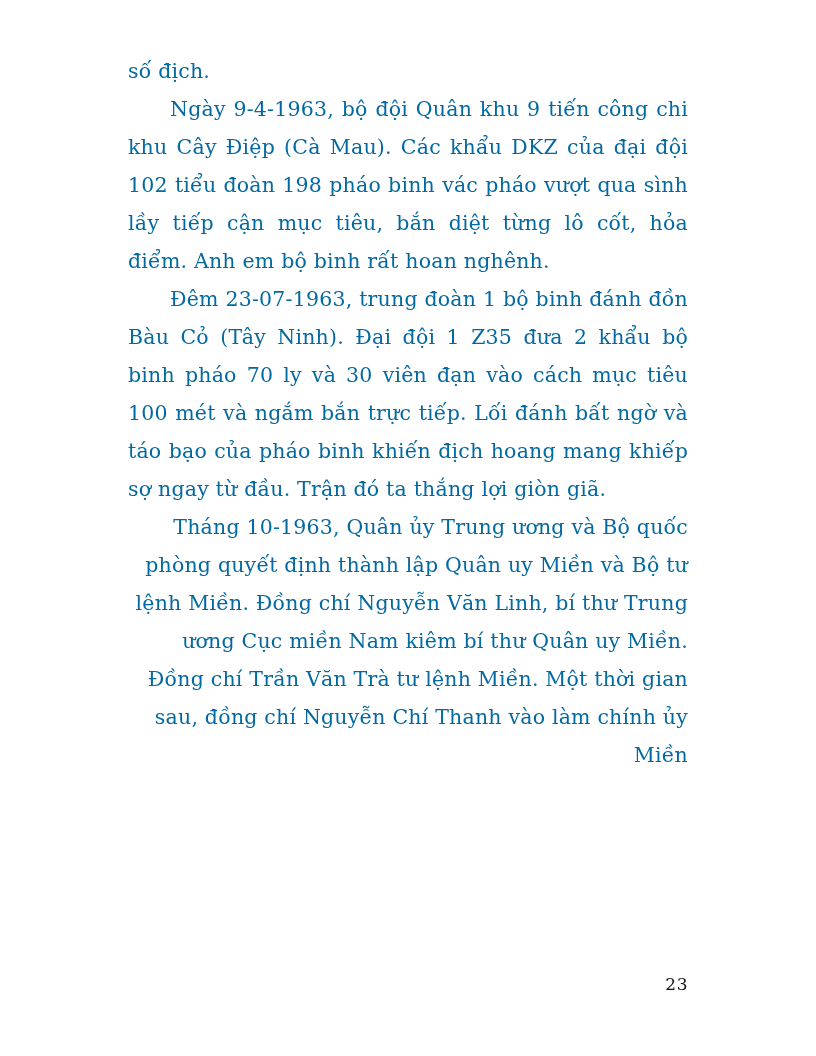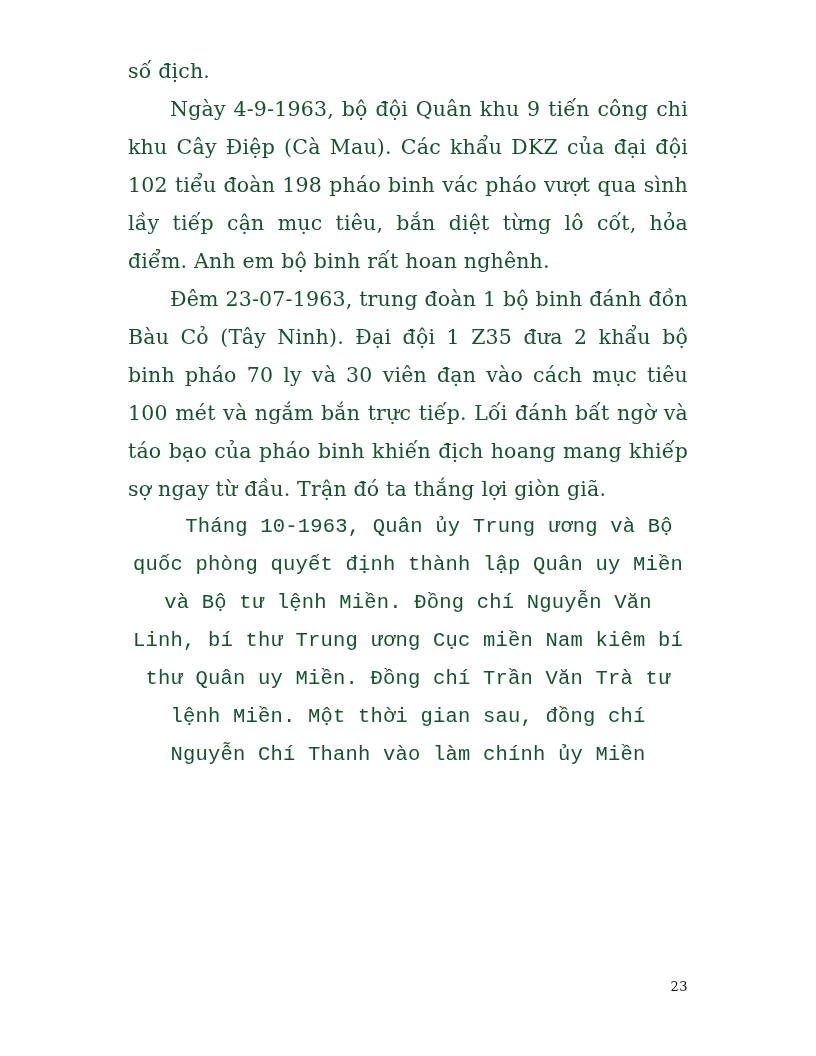--- a/index.html
+++ b/index.html
@@ -22,46 +22,45 @@
     top: 52px;
     width: 560px;
   }
   p.para {
     margin: 0 0 0 0;
     font-size: 20.5px;
     line-height: 38px;
     text-align: justify;
     text-justify: inter-word;
     letter-spacing: 0.2px;
-    color: #14532d;
+    color: #0369a1;
   }
   p.para.indent {
     text-indent: 42px;
   }
   p.para.last-left {
-    text-align: center;
-    font-family: Liberation Mono, monospace;
+    text-align: right;
   }
   .page-number {
     position: absolute;
     right: 128px;
     bottom: 62px;
-    font-size: 13px;
+    font-size: 17px;
     font-family: "DejaVu Serif", serif;
     color: #101010;
     letter-spacing: 0.5px;
   }
 </style>
 </head>
 <body>
 
 <div class="page">
 
   <div class="text-column">
     <p class="para">số địch.</p>
-    <p class="para indent">Ngày 4-9-1963, bộ đội Quân khu 9 tiến công chi khu Cây Điệp (Cà Mau). Các khẩu DKZ của đại đội 102 tiểu đoàn 198 pháo binh vác pháo vượt qua sình lầy tiếp cận mục tiêu, bắn diệt từng lô cốt, hỏa điểm. Anh em bộ binh rất hoan nghênh.</p>
+    <p class="para indent">Ngày 9-4-1963, bộ đội Quân khu 9 tiến công chi khu Cây Điệp (Cà Mau). Các khẩu DKZ của đại đội 102 tiểu đoàn 198 pháo binh vác pháo vượt qua sình lầy tiếp cận mục tiêu, bắn diệt từng lô cốt, hỏa điểm. Anh em bộ binh rất hoan nghênh.</p>
     <p class="para indent">Đêm 23-07-1963, trung đoàn 1 bộ binh đánh đồn Bàu Cỏ (Tây Ninh). Đại đội 1 Z35 đưa 2 khẩu bộ binh pháo 70 ly và 30 viên đạn vào cách mục tiêu 100 mét và ngắm bắn trực tiếp. Lối đánh bất ngờ và táo bạo của pháo binh khiến địch hoang mang khiếp sợ ngay từ đầu. Trận đó ta thắng lợi giòn giã.</p>
     <p class="para indent last-left">Tháng 10-1963, Quân ủy Trung ương và Bộ quốc phòng quyết định thành lập Quân uy Miền và Bộ tư lệnh Miền. Đồng chí Nguyễn Văn Linh, bí thư Trung ương Cục miền Nam kiêm bí thư Quân uy Miền. Đồng chí Trần Văn Trà tư lệnh Miền. Một thời gian sau, đồng chí Nguyễn Chí Thanh vào làm chính ủy Miền</p>
   </div>
 
   <div class="page-number">23</div>
 
 </div>
 
 </body></html>

